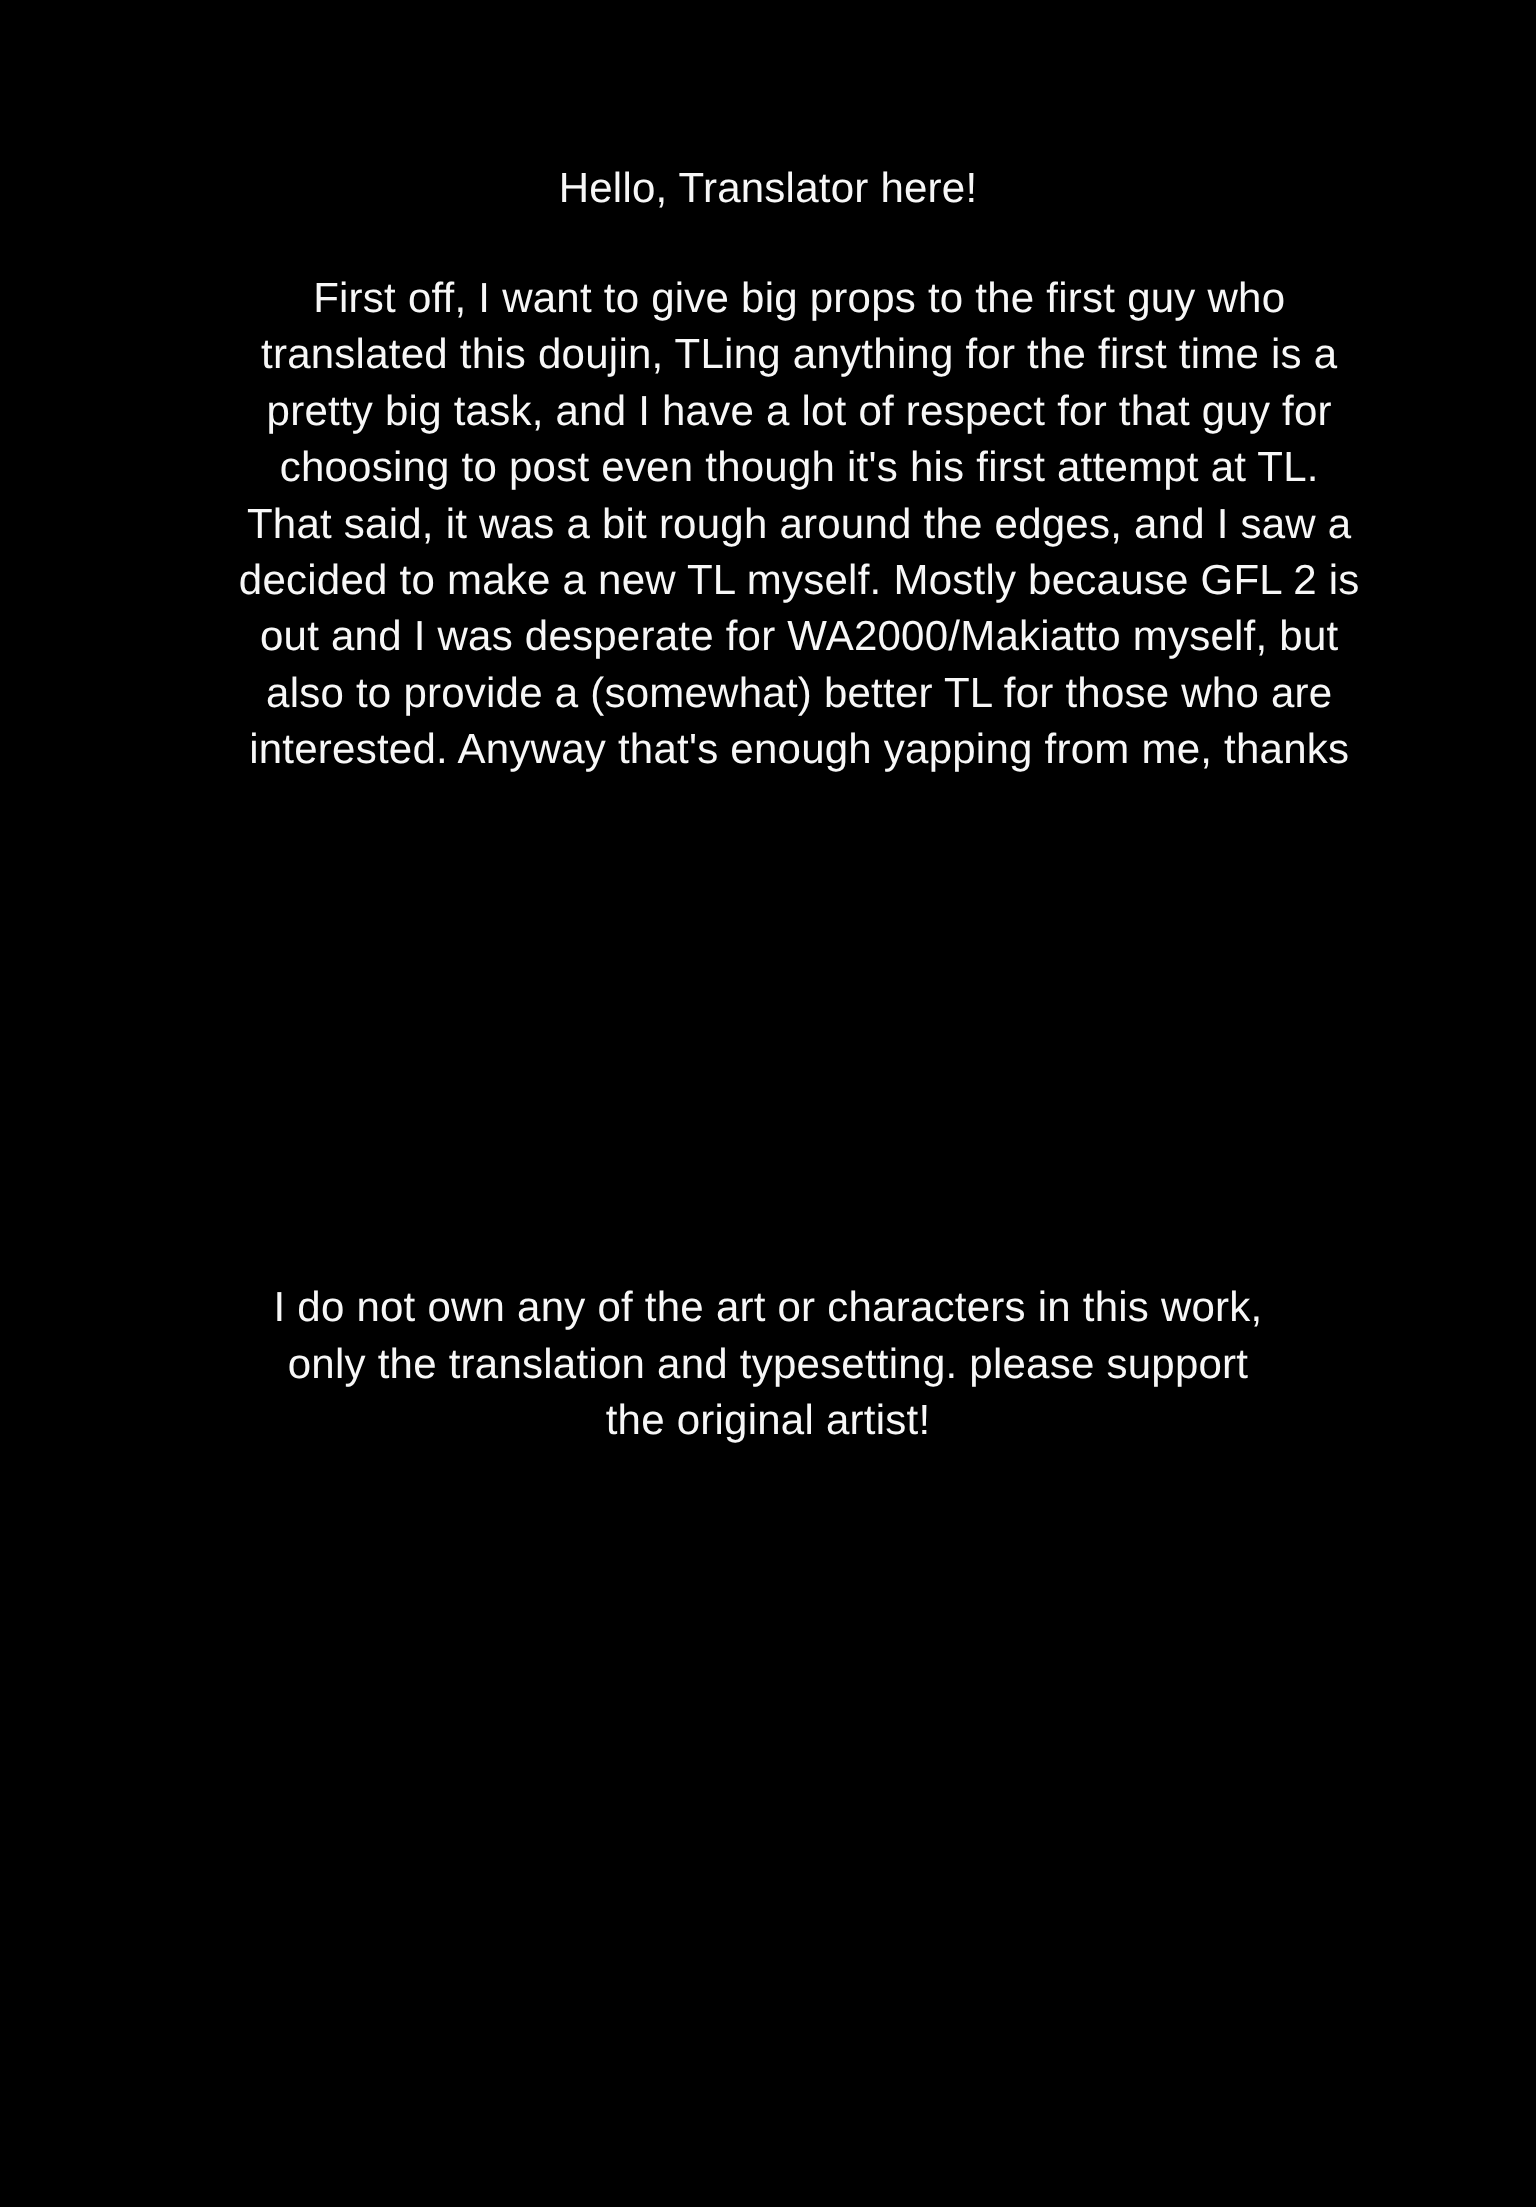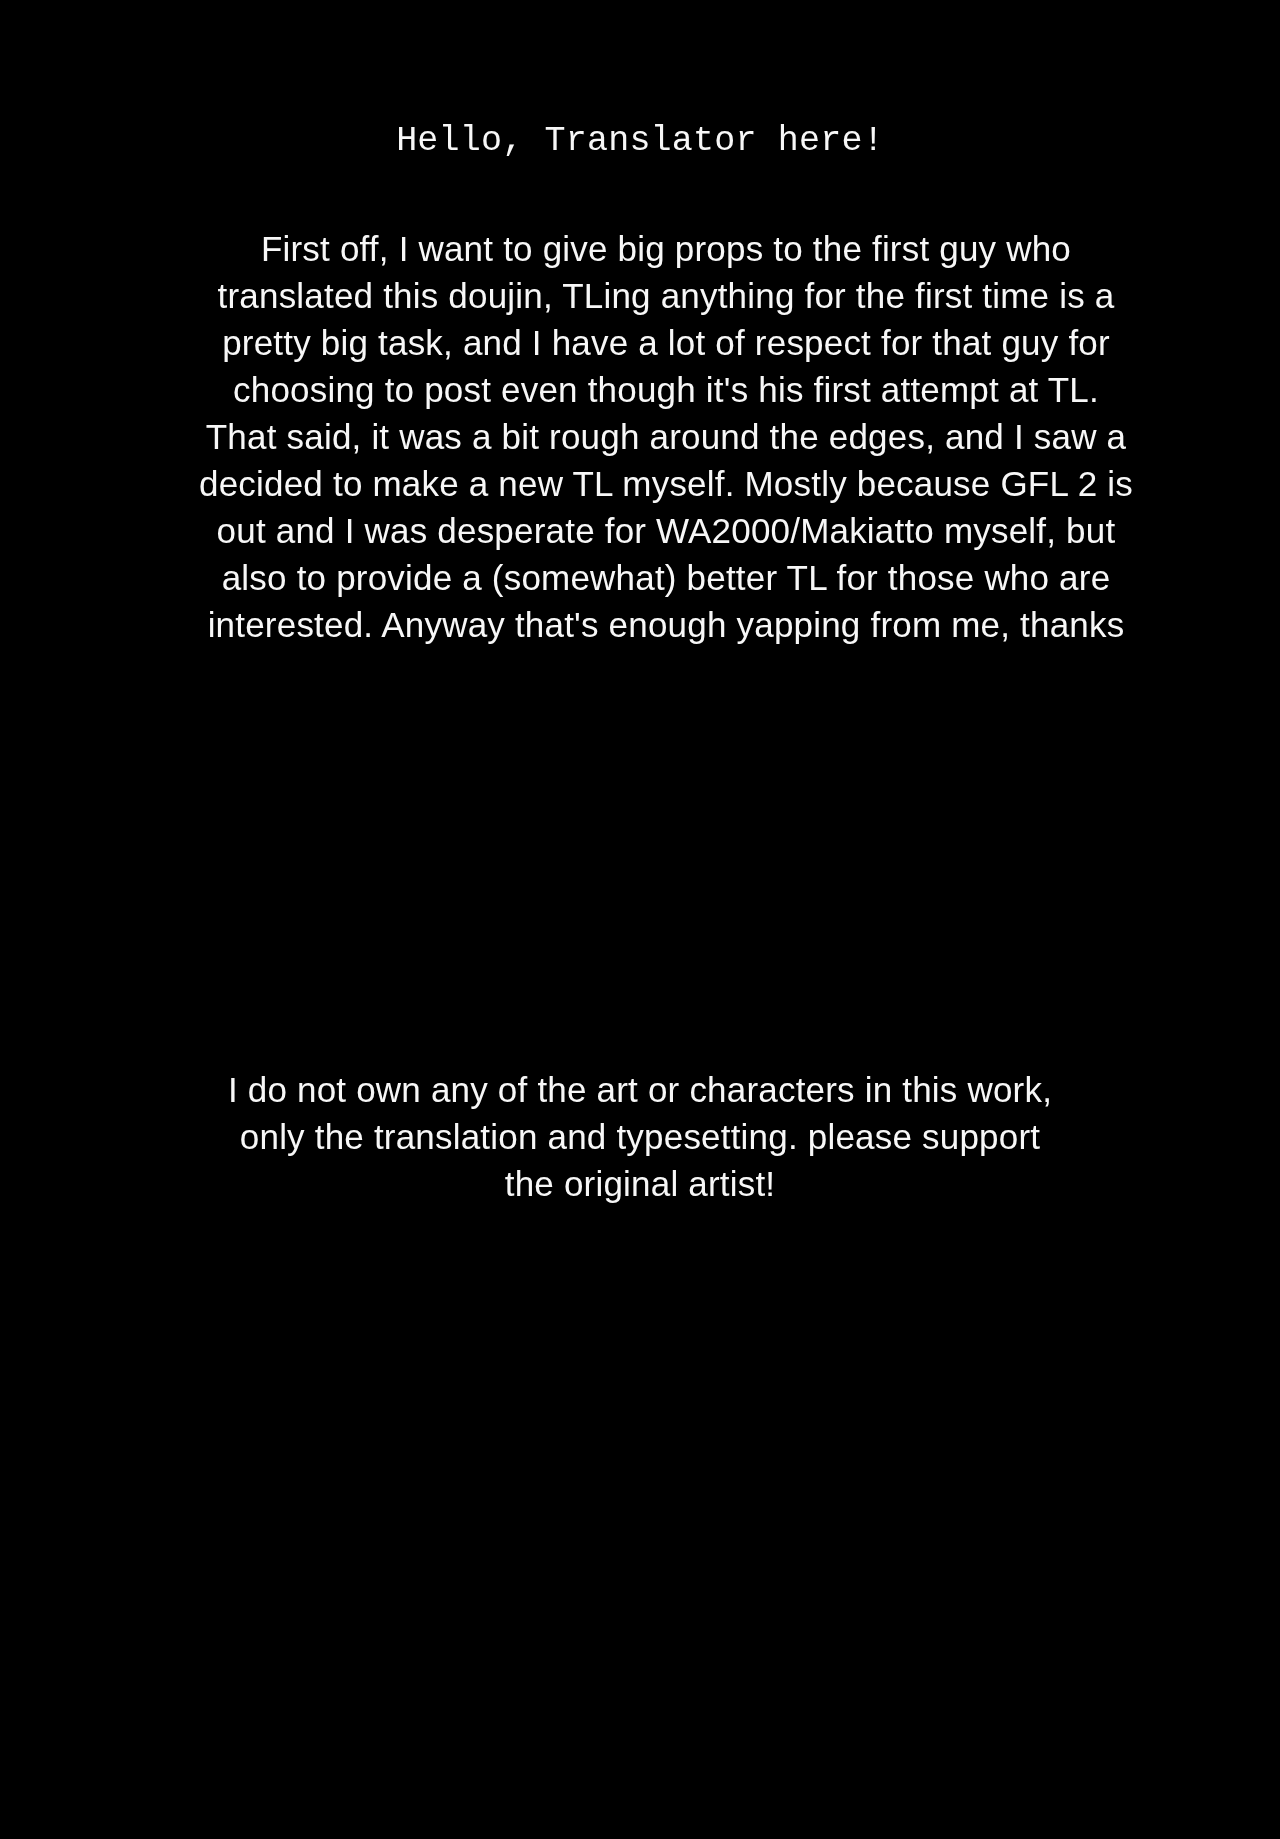--- a/index.html
+++ b/index.html
@@ -24,22 +24,21 @@
     left: 0;
     width: 1280px;
     text-align: center;
     color: #f7f7f7;
     font-size: 35px;
     line-height: 47px;
     font-weight: 400;
     letter-spacing: 0.2px;
   }
   .heading-block {
-    top: 118px;
-    font-family: Liberation Mono, monospace;
+    top: 133px;
   }
   .body-block {
     top: 225px;
     margin-left: 26px;
   }
   .disclaimer-block {
     top: 1066px;
   }
   .note-line {
     white-space: nowrap;

